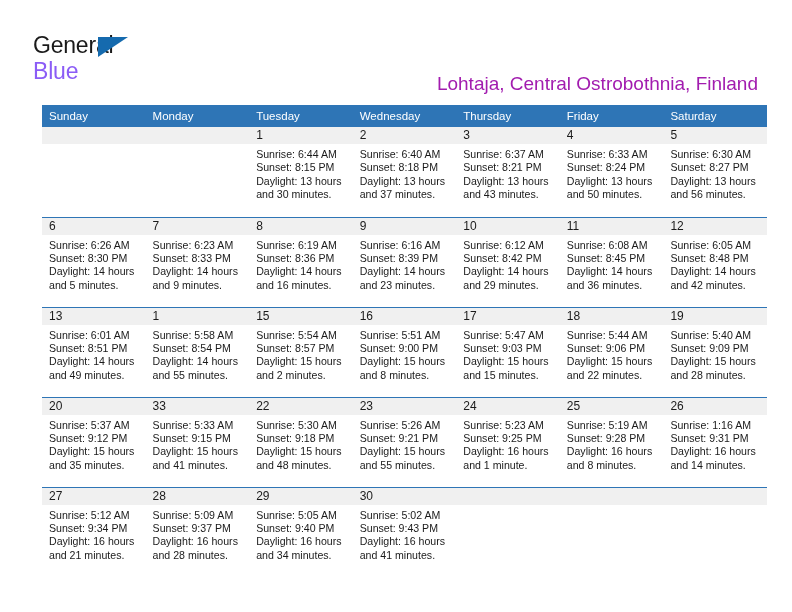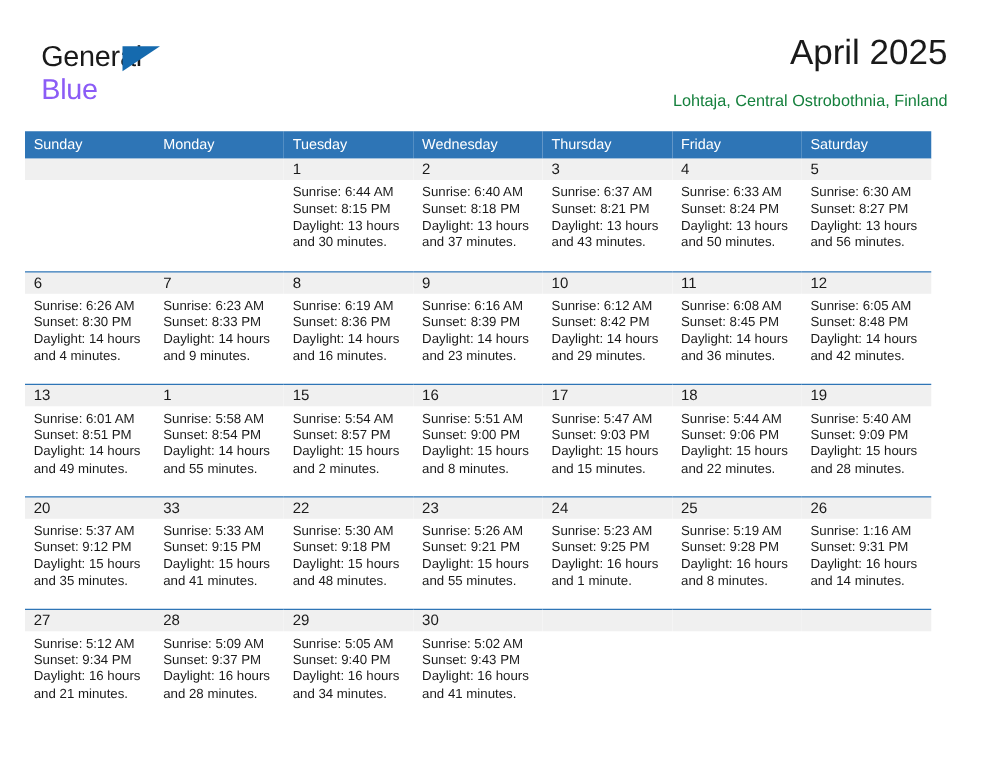--- a/index.html
+++ b/index.html
@@ -65,30 +65,30 @@
     top: 0;
     font-size: 28px;
     color: #1a1a1a;
     text-align: right;
     white-space: nowrap;
   }
   .subtitle {
     position: absolute;
     right: 0;
     top: 47px;
-    font-size: 13px;
-    color: #15803d;
+    font-size: 19px;
+    color: #a21caf;
     text-align: left;
     white-space: nowrap;
   }
 
   
   .cal {
     position: absolute;
-    left: 20px;
+    left: 42px;
     top: 105px;
     width: 725px;
     border-collapse: collapse;
     table-layout: fixed;
   }
   .cal th {
     background: #2e75b6;
     color: #ffffff;
     font-size: 11.5px;
     font-weight: normal;
@@ -136,21 +136,20 @@
 <div class="page">
 
   <div class="head">
     <div class="logo">
       <div class="logo-row1">
         <span>General</span>
         <span class="logo-tri"></span>
       </div>
       <div class="logo-row2">Blue</div>
     </div>
-    <div class="title">April 2025</div>
     <div class="subtitle">Lohtaja, Central Ostrobothnia, Finland</div>
   </div>
 
   <table class="cal">
     <thead>
       <tr>
         <th>Sunday</th>
         <th>Monday</th>
         <th>Tuesday</th>
         <th>Wednesday</th>
@@ -213,21 +212,21 @@
             </div>
           </td>
         </tr>
         <tr class="week">
           <td>
             <div class="daynum">6</div>
             <div class="info">
               <div>Sunrise: 6:26 AM</div>
               <div>Sunset: 8:30 PM</div>
               <div>Daylight: 14 hours</div>
-              <div>and 4 minutes.</div>
+              <div>and 5 minutes.</div>
             </div>
           </td>
           <td>
             <div class="daynum">7</div>
             <div class="info">
               <div>Sunrise: 6:23 AM</div>
               <div>Sunset: 8:33 PM</div>
               <div>Daylight: 14 hours</div>
               <div>and 9 minutes.</div>
             </div>

